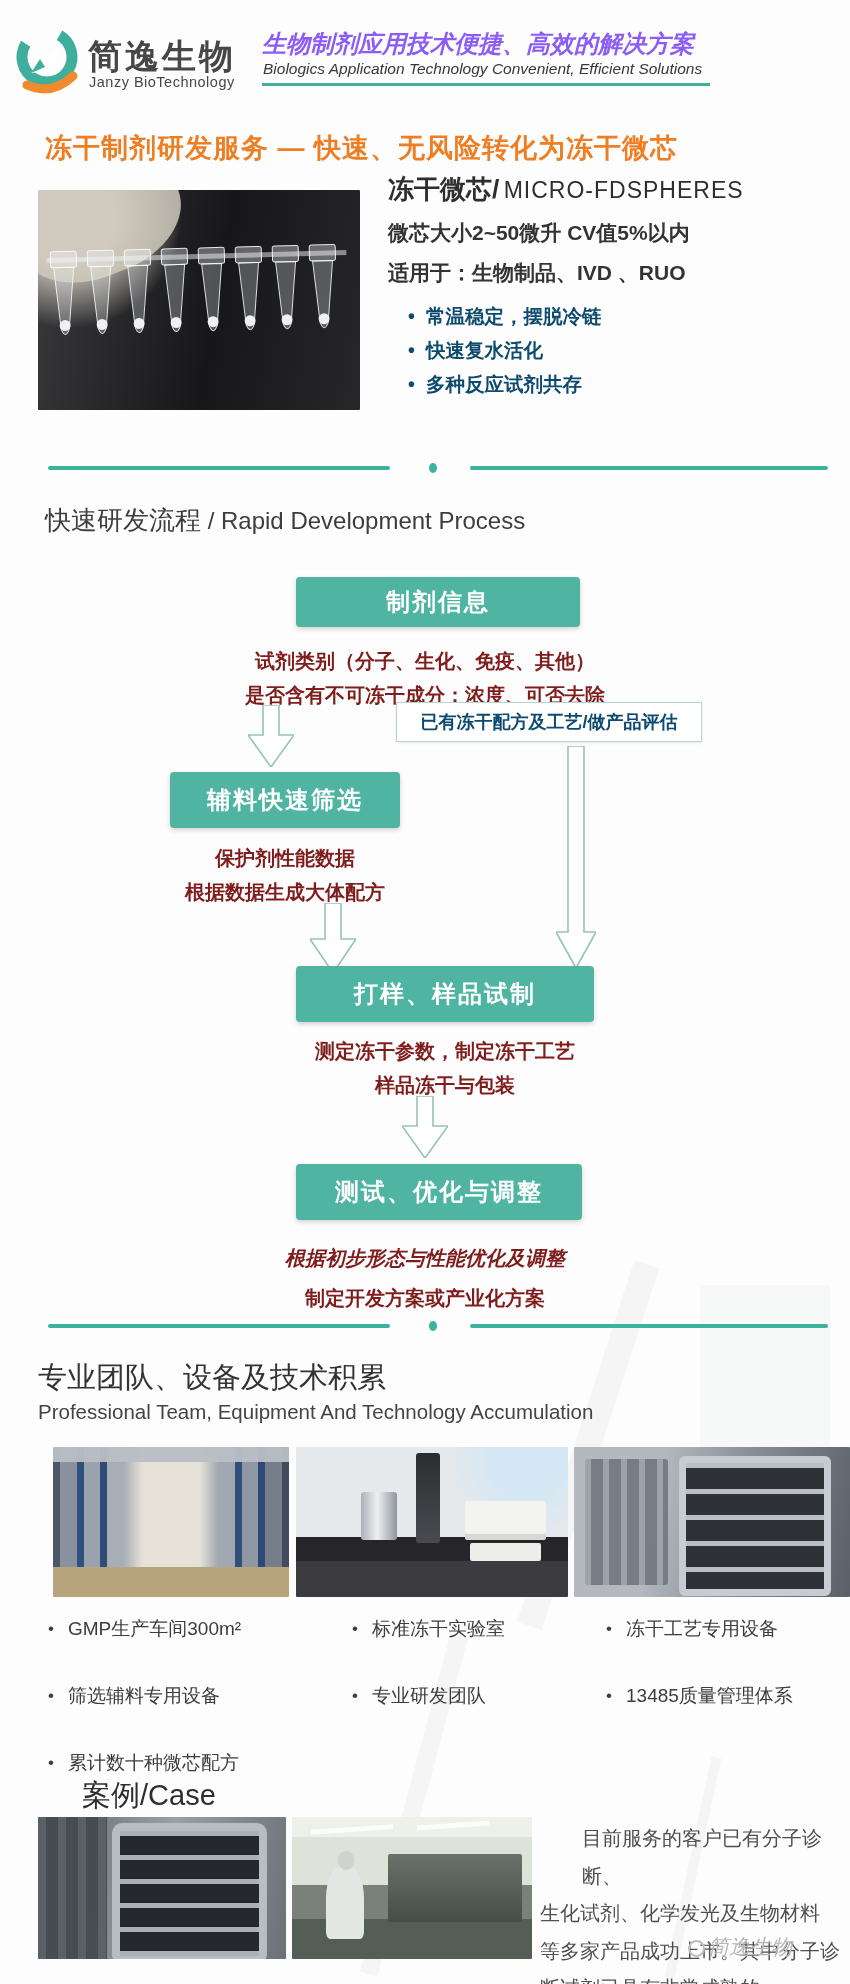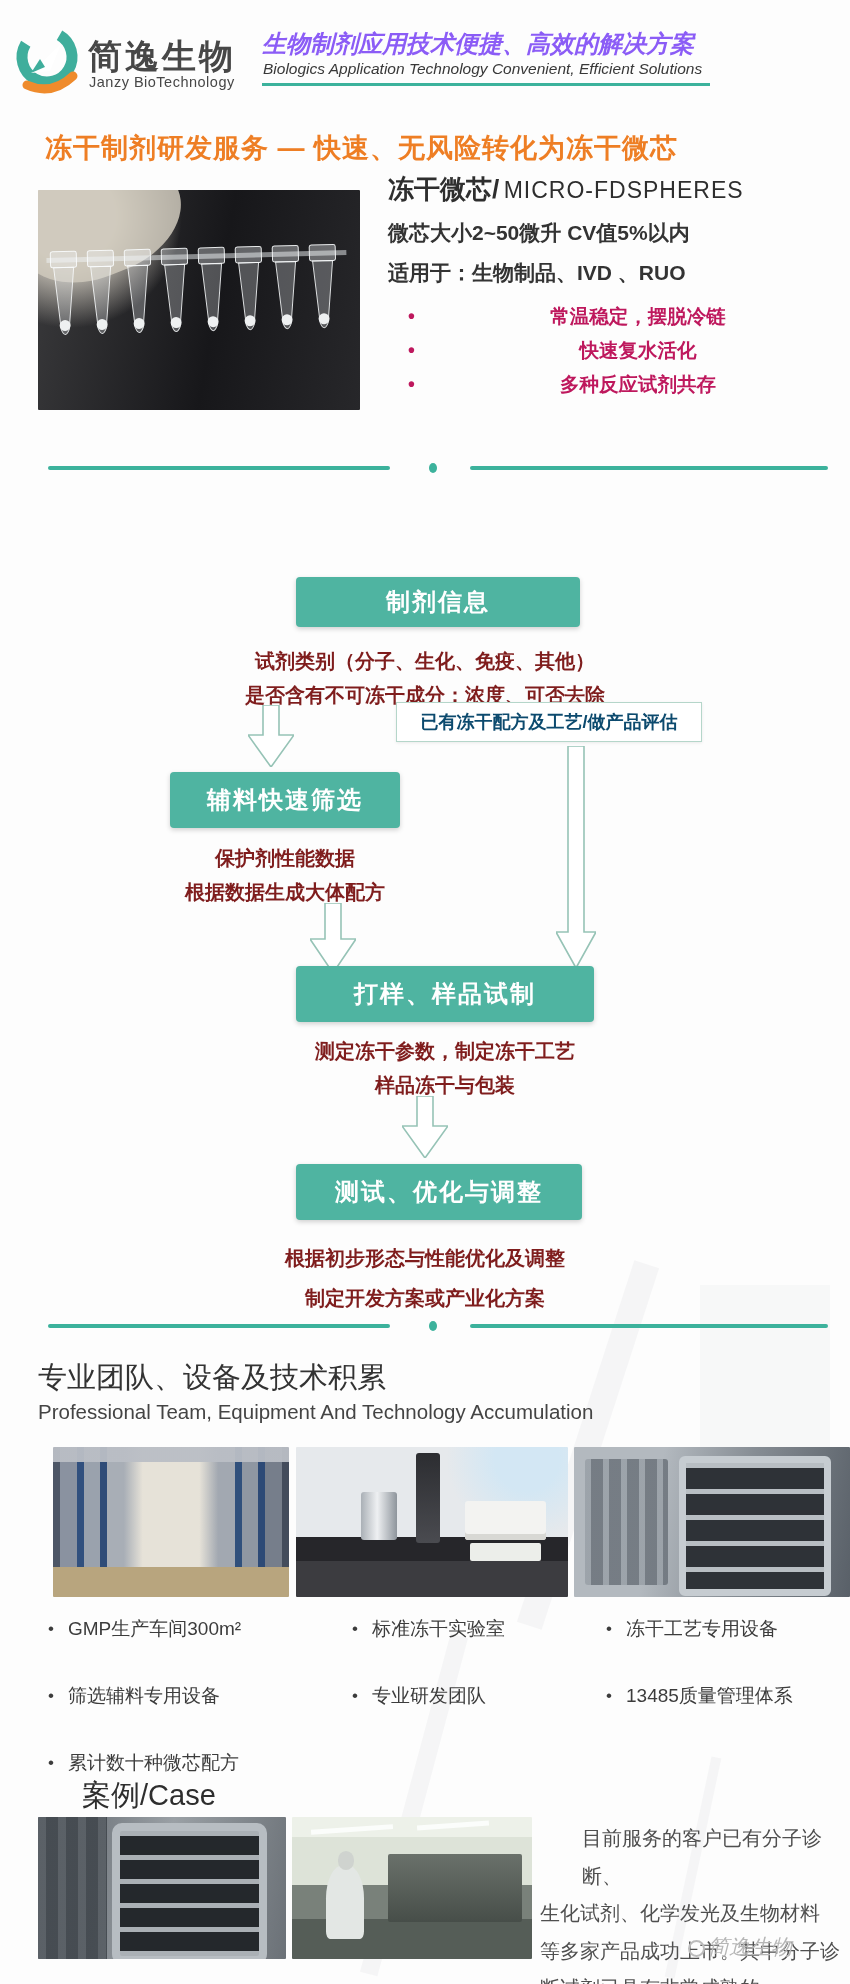--- a/index.html
+++ b/index.html
@@ -23,21 +23,21 @@
   .photo-tubes{background:
       radial-gradient(circle at 10% 12%, #d8d2c6 0 13%, rgba(216,210,198,0) 32%),
       linear-gradient(100deg,#3a3a3c 0%,#17171a 55%,#27272a 100%);}
   .glove{position:absolute;left:-26px;top:-34px;width:170px;height:120px;background:#cfc9bc;
          border-radius:45%;transform:rotate(-22deg);opacity:.85;}
   .tubes-svg{position:absolute;left:8px;top:50px;transform:rotate(-1.5deg);}
   .prod-title-cn{font-size:26px;font-weight:bold;color:#2e2e2e;}
   .prod-title-en{font-size:23px;color:#2e2e2e;letter-spacing:1px;}
   .spec{font-size:21px;font-weight:bold;color:#333;margin-top:12px;}
   .s1-bullets{margin-top:12px;}
-  .blt{position:relative;padding-left:38px;font-size:19.5px;font-weight:bold;color:#be185d;line-height:34px;text-align:center;}
+  .blt{position:relative;padding-left:38px;font-size:19.5px;font-weight:bold;color:#0c4a6e;line-height:34px;}
   .blt::before{content:"•";position:absolute;left:20px;}
 
   
   .div-line{position:absolute;height:4px;background:#3cb29c;border-radius:2px;}
   .div-dot{position:absolute;width:8px;height:10px;background:#3cb29c;border-radius:50%;}
 
   
   .s2-title-cn{font-size:26px;color:#3d3d3d;}
   .s2-title-en{font-size:24px;color:#3d3d3d;}
   .flow-box{position:absolute;background:#4fb4a1;border-radius:4px;color:#fff;text-align:center;
@@ -151,20 +151,23 @@
       <div class="blt">常温稳定，摆脱冷链</div>
       <div class="blt">快速复水活化</div>
       <div class="blt">多种反应试剂共存</div>
     </div>
   </div>
 
   <div class="div-line" style="left:48px;top:466px;width:342px;"></div>
   <div class="div-dot" style="left:429px;top:463px;"></div>
   <div class="div-line" style="left:470px;top:466px;width:358px;"></div>
 
+  <div class="abs" style="left:45px;top:503px;">
+    <span class="s2-title-cn">快速研发流程</span><span class="s2-title-en"> / Rapid Development Process</span>
+  </div>
 
   <div class="flow-box" style="left:296px;top:577px;width:284px;height:50px;line-height:50px;">制剂信息</div>
   <div class="flow-note" style="left:60px;top:648px;width:730px;">试剂类别（分子、生化、免疫、其他）</div>
   <div class="flow-note" style="left:60px;top:682px;width:730px;">是否含有不可冻干成分：浓度、可否去除</div>
 
   <div class="eval-box" style="left:396px;top:702px;width:304px;height:38px;line-height:38px;">已有冻干配方及工艺/做产品评估</div>
 
   <svg class="arrow" style="left:248px;top:705px;" width="46" height="62" viewBox="0 0 46 62">
     <path d="M15 0 L31 0 L31 30 L46 30 L23 62 L0 30 L15 30 Z" fill="#ffffff" stroke="#96c3b6" stroke-width="1.6"></path>
   </svg>
@@ -183,21 +186,21 @@
 
   <div class="flow-box" style="left:296px;top:966px;width:298px;height:56px;line-height:56px;">打样、样品试制</div>
   <div class="flow-note" style="left:245px;top:1038px;width:400px;">测定冻干参数，制定冻干工艺</div>
   <div class="flow-note" style="left:245px;top:1072px;width:400px;">样品冻干与包装</div>
 
   <svg class="arrow" style="left:402px;top:1096px;" width="46" height="62" viewBox="0 0 46 62">
     <path d="M15 0 L31 0 L31 30 L46 30 L23 62 L0 30 L15 30 Z" fill="#ffffff" stroke="#96c3b6" stroke-width="1.6"></path>
   </svg>
 
   <div class="flow-box" style="left:296px;top:1164px;width:286px;height:56px;line-height:56px;">测试、优化与调整</div>
-  <div class="flow-note" style="left:210px;top:1245px;width:430px;">根据初步形态与性能优化及调整</div>
+  <div class="flow-note" style="left:210px;top:1245px;width:430px;font-style:italic;">根据初步形态与性能优化及调整</div>
   <div class="flow-note" style="left:210px;top:1285px;width:430px;">制定开发方案或产业化方案</div>
 
   <div class="div-line" style="left:48px;top:1324px;width:342px;"></div>
   <div class="div-dot" style="left:429px;top:1321px;"></div>
   <div class="div-line" style="left:470px;top:1324px;width:358px;"></div>
 
   <div class="abs s3-title-cn" style="left:38px;top:1358px;">专业团队、设备及技术积累</div>
   <div class="abs s3-title-en" style="left:38px;top:1400px;">Professional Team, Equipment And Technology Accumulation</div>
 
   <div class="abs photo photo-corridor" style="left:53px;top:1447px;width:236px;height:150px;"></div>

